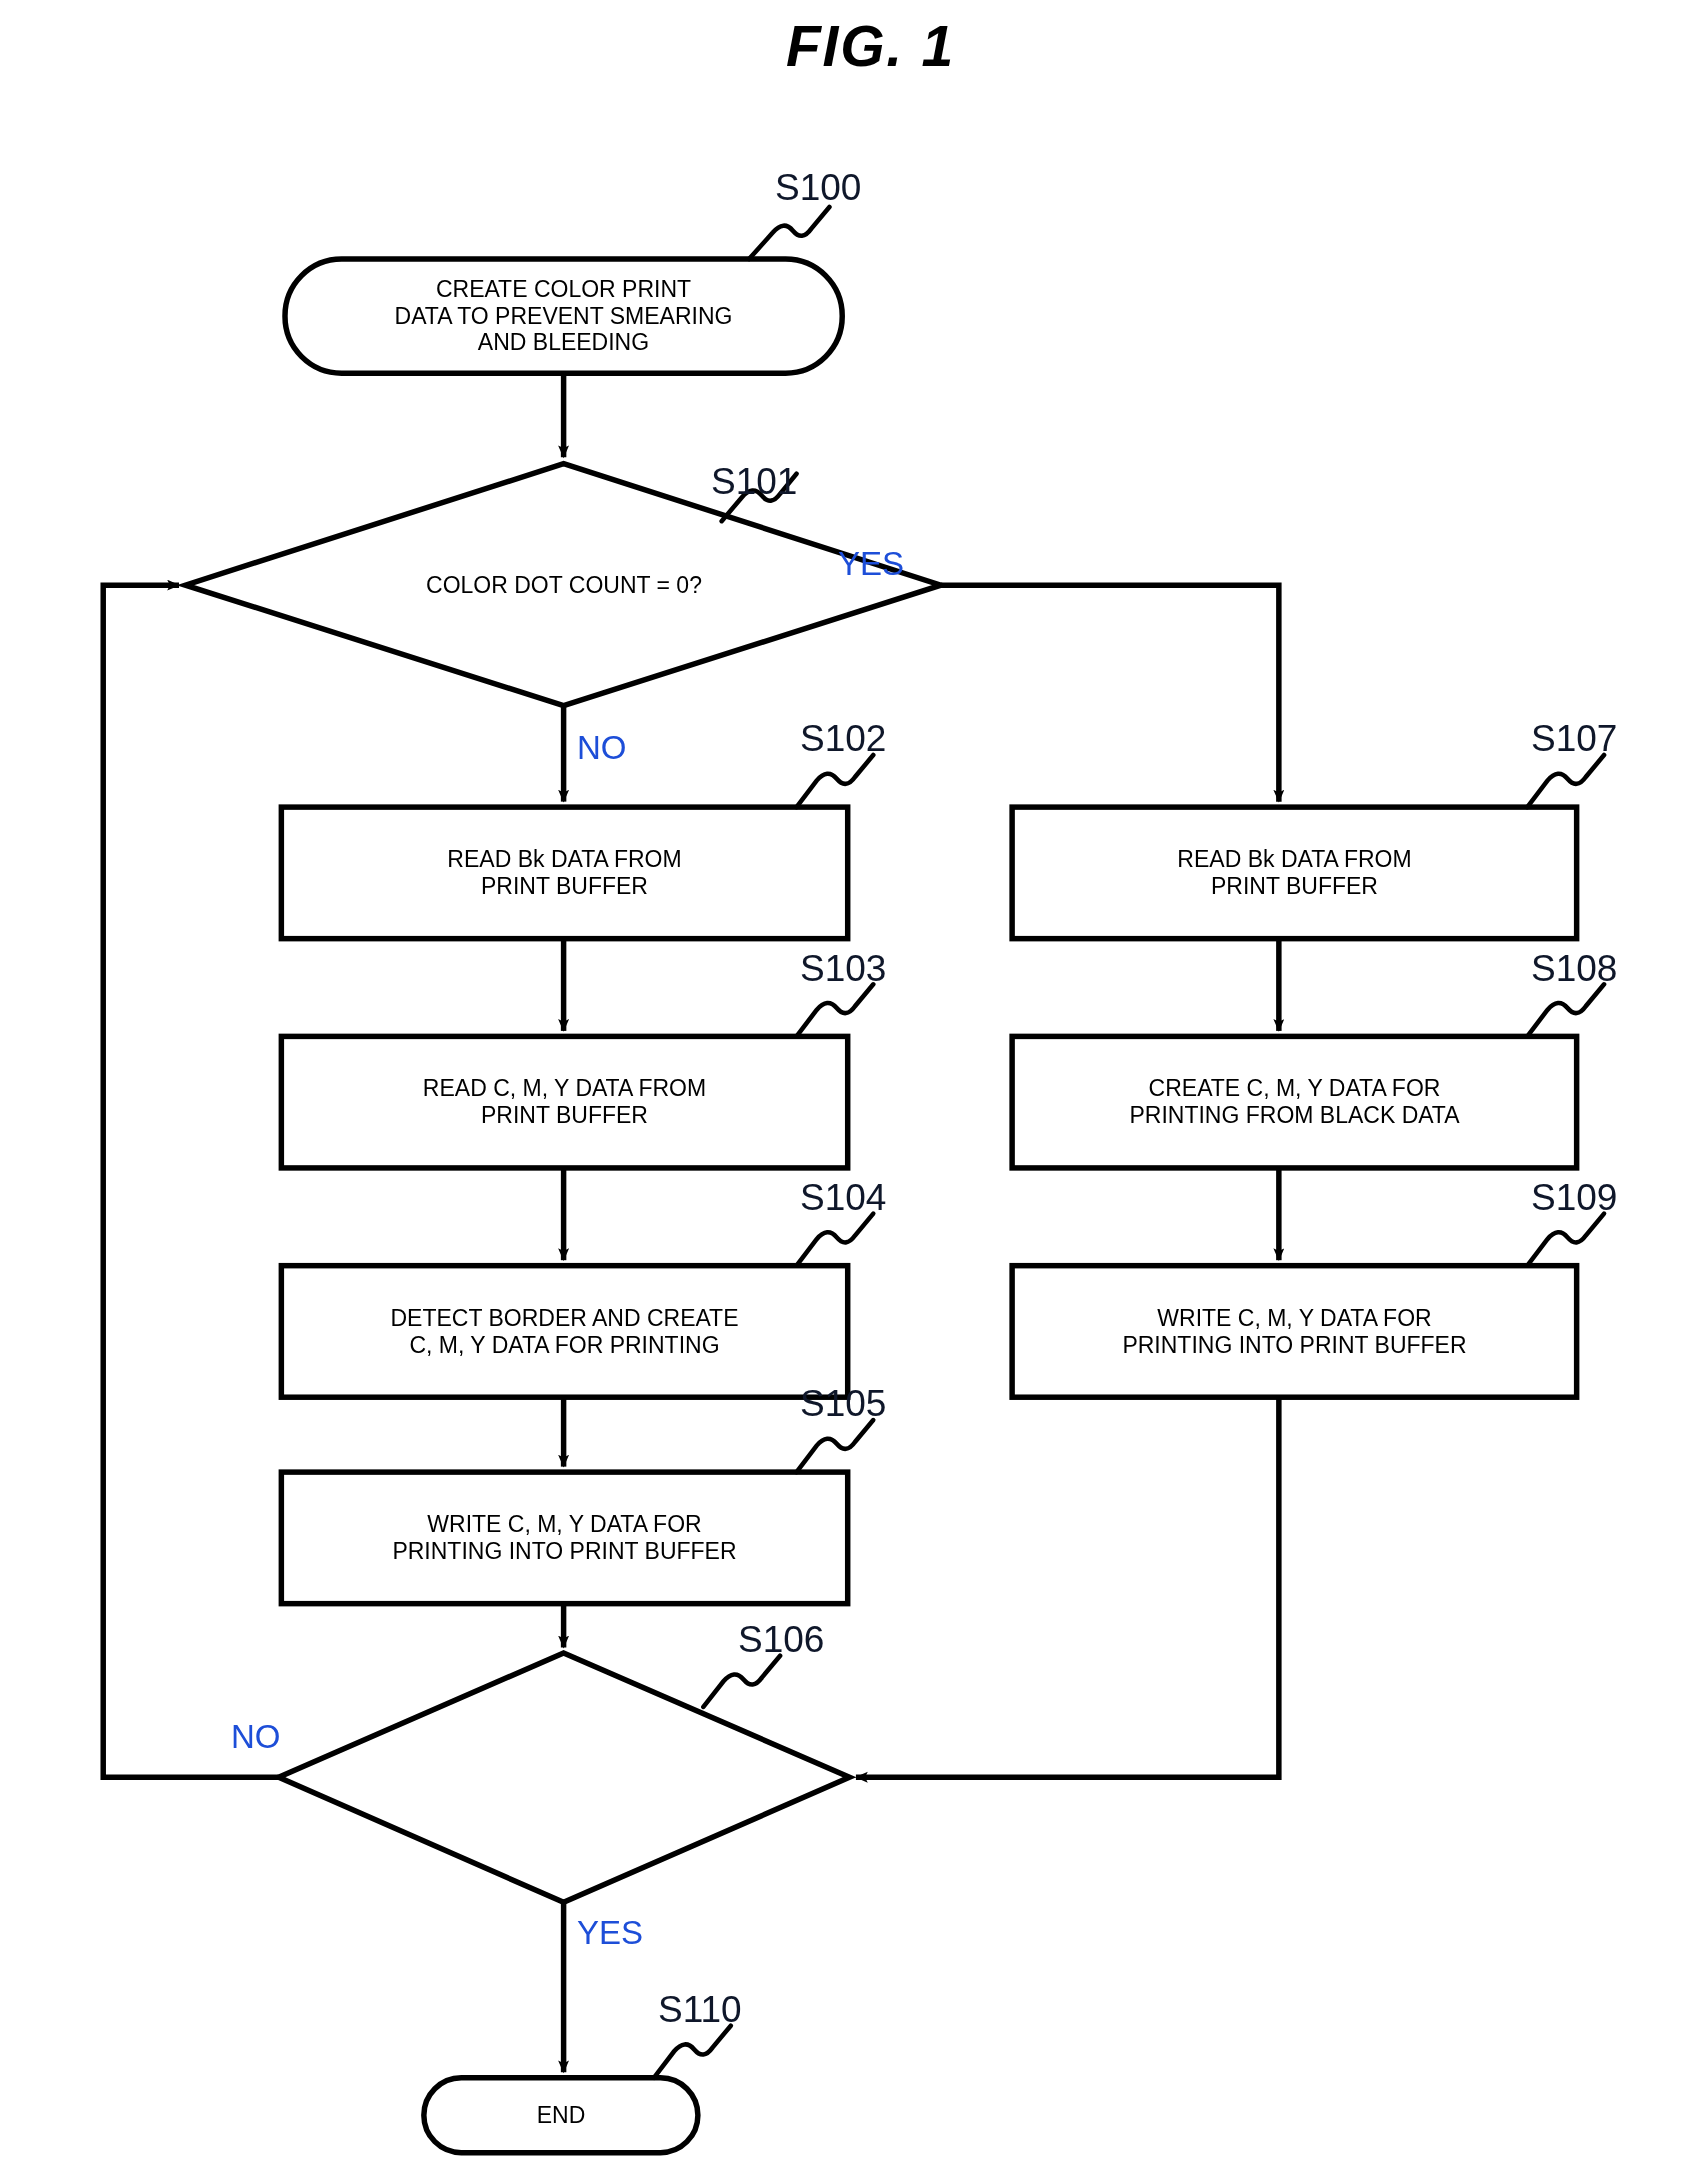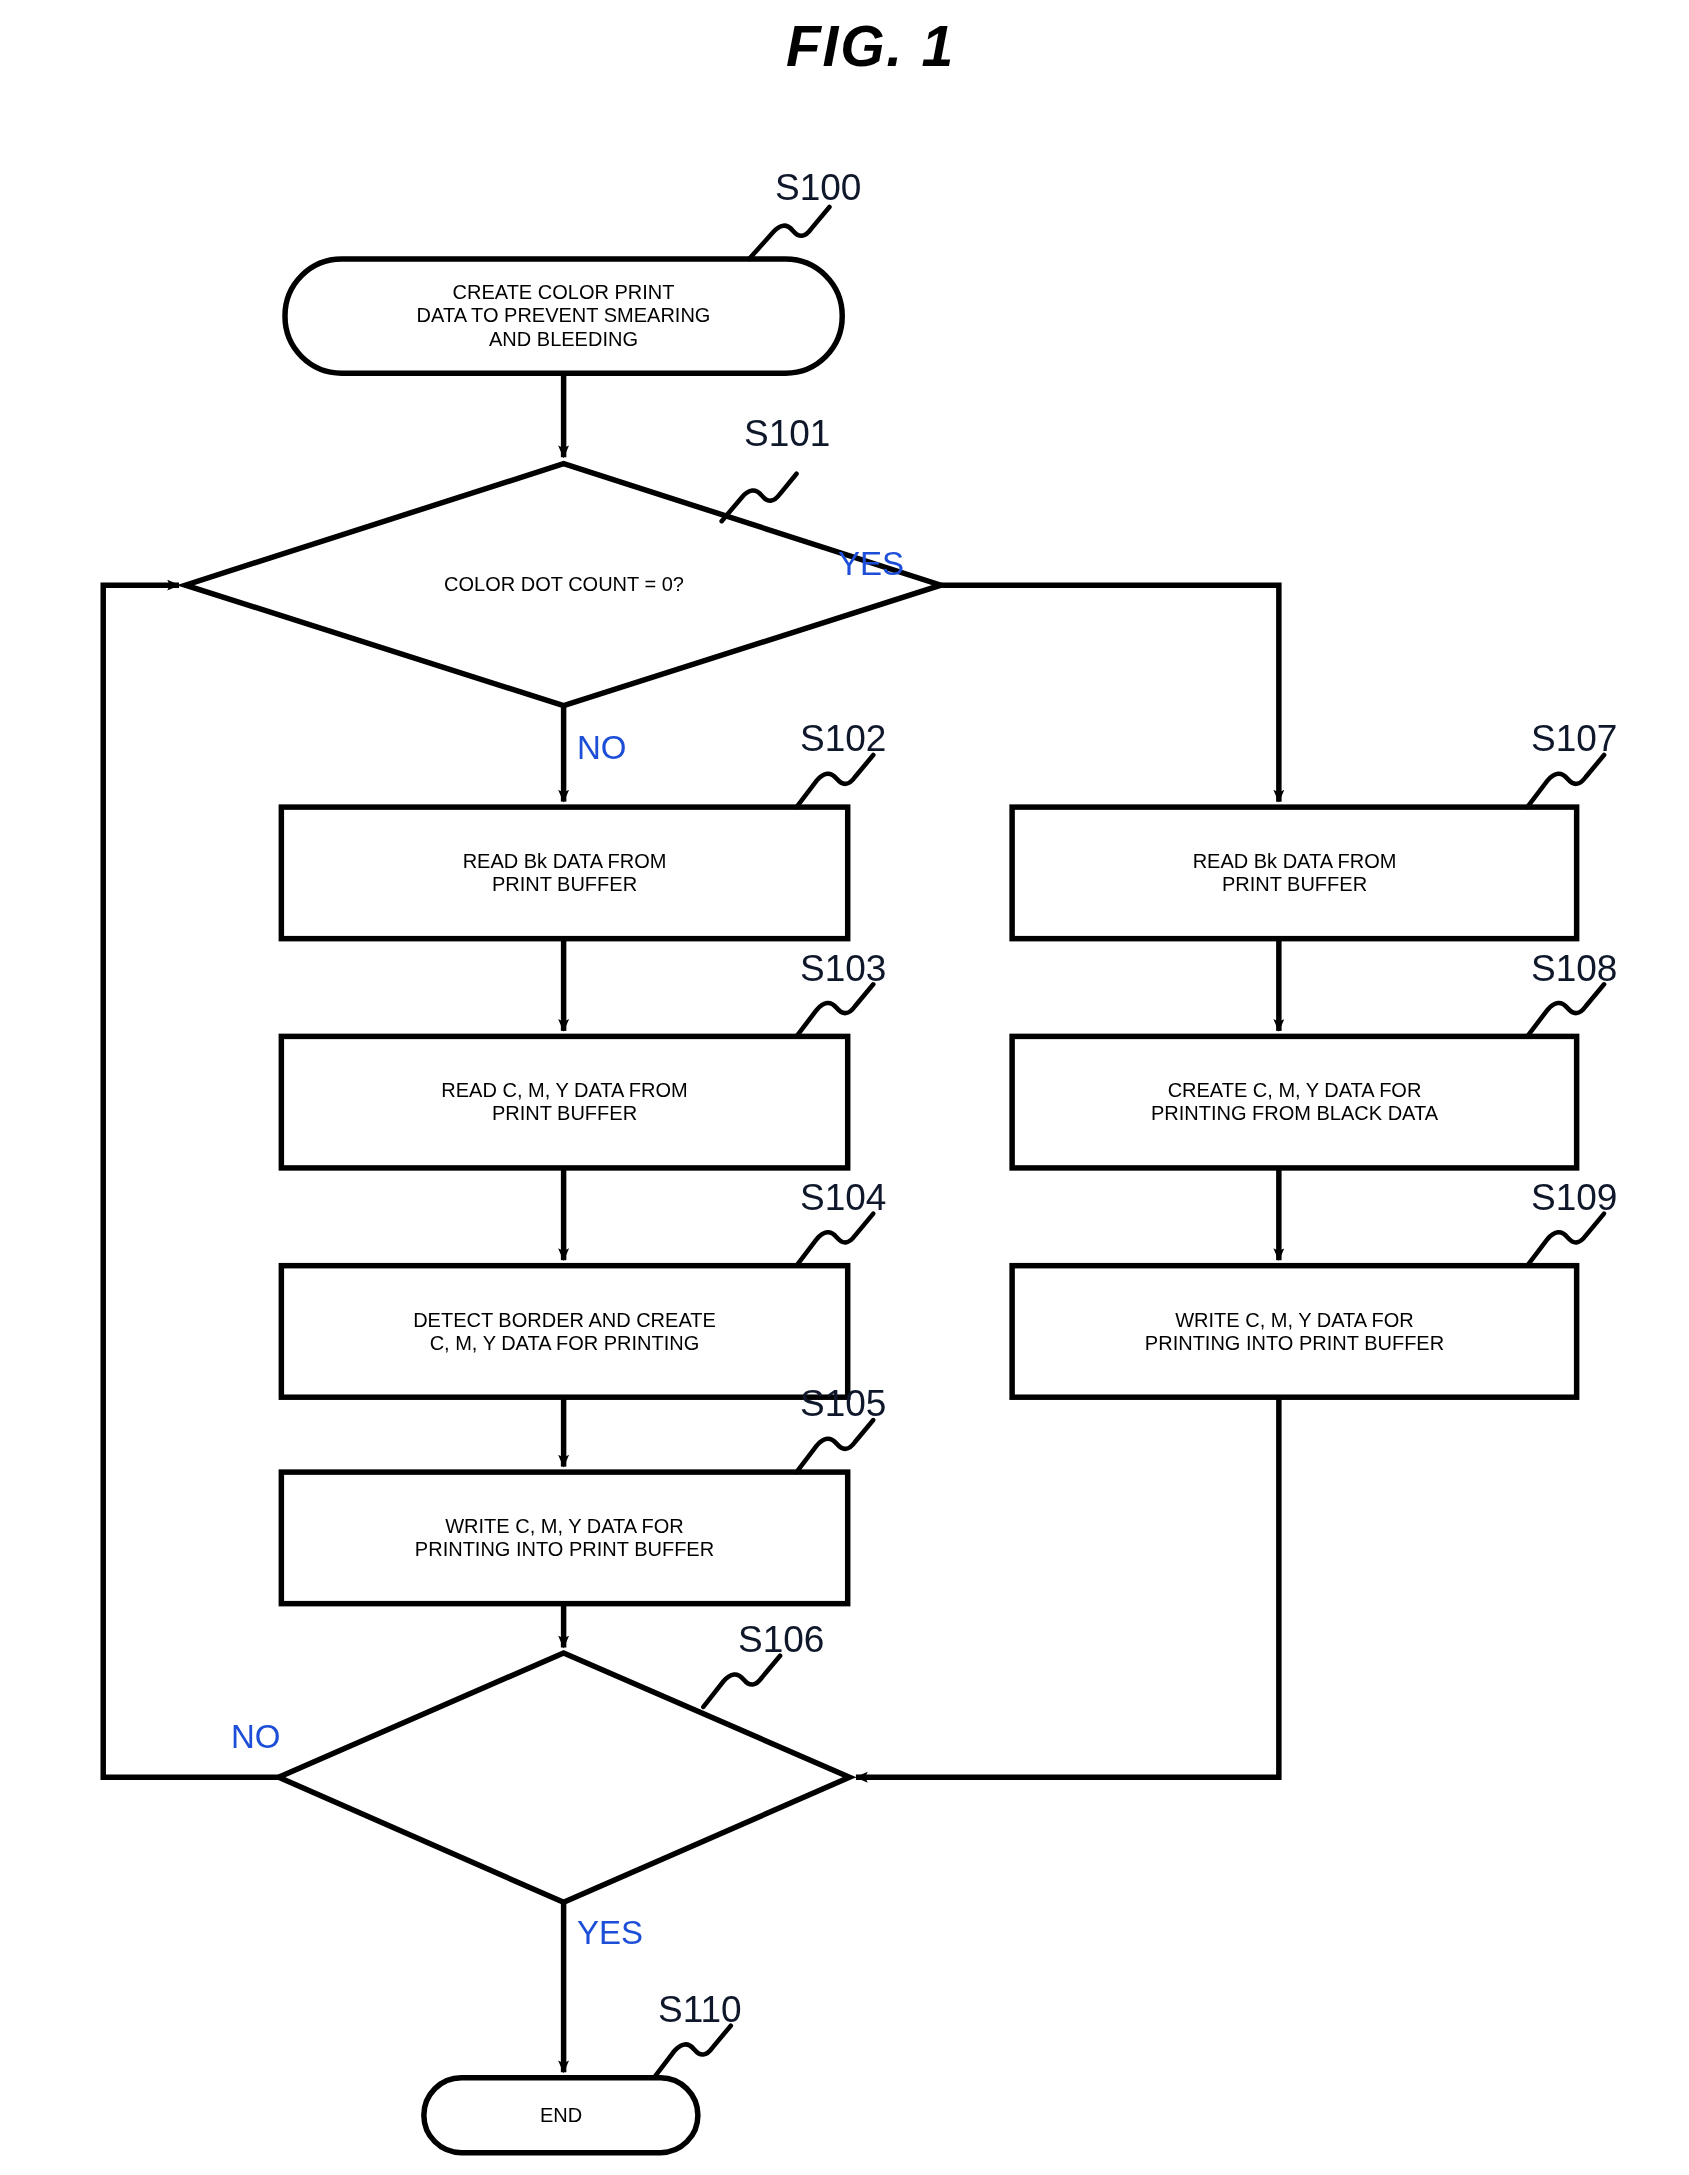--- a/index.html
+++ b/index.html
@@ -32,21 +32,21 @@
     position: absolute;
     left: 0;
     top: 0;
     width: 1689px;
     height: 2176px;
   }
   .node-label {
     position: absolute;
     color: #000;
     font-family: "Liberation Sans", sans-serif;
-    font-size: 20px;
+    font-size: 23px;
     line-height: 1.17;
     text-align: center;
     letter-spacing: 0px;
     white-space: pre-line;
     display: flex;
     align-items: center;
     justify-content: center;
   }
   .step-id {
     position: absolute;
@@ -161,21 +161,21 @@
 
   <div class="node-label" style="left:1012px; top:1036px; width:565px; height:132px;">CREATE C, M, Y DATA FOR
 PRINTING FROM BLACK DATA</div>
 
   <div class="node-label" style="left:1012px; top:1266px; width:565px; height:132px;">WRITE C, M, Y DATA FOR
 PRINTING INTO PRINT BUFFER</div>
 
   <div class="node-label" style="left:424px; top:2078px; width:274px; height:75px;">END</div>
 
   <div class="step-id" style="left:775px; top:167px;">S100</div>
-  <div class="step-id" style="left:711px; top:413px;margin-left:33px;">S101</div>
+  <div class="step-id" style="left:711px; top:461px;">S101</div>
   <div class="step-id" style="left:800px; top:718px;">S102</div>
   <div class="step-id" style="left:800px; top:948px;">S103</div>
   <div class="step-id" style="left:800px; top:1177px;">S104</div>
   <div class="step-id" style="left:800px; top:1383px;">S105</div>
   <div class="step-id" style="left:722px; top:1619px;margin-left:16px;">S106</div>
   <div class="step-id" style="left:1531px; top:718px;">S107</div>
   <div class="step-id" style="left:1531px; top:948px;">S108</div>
   <div class="step-id" style="left:1531px; top:1177px;text-align:right;">S109</div>
   <div class="step-id" style="left:658px; top:1989px;">S110</div>
 

